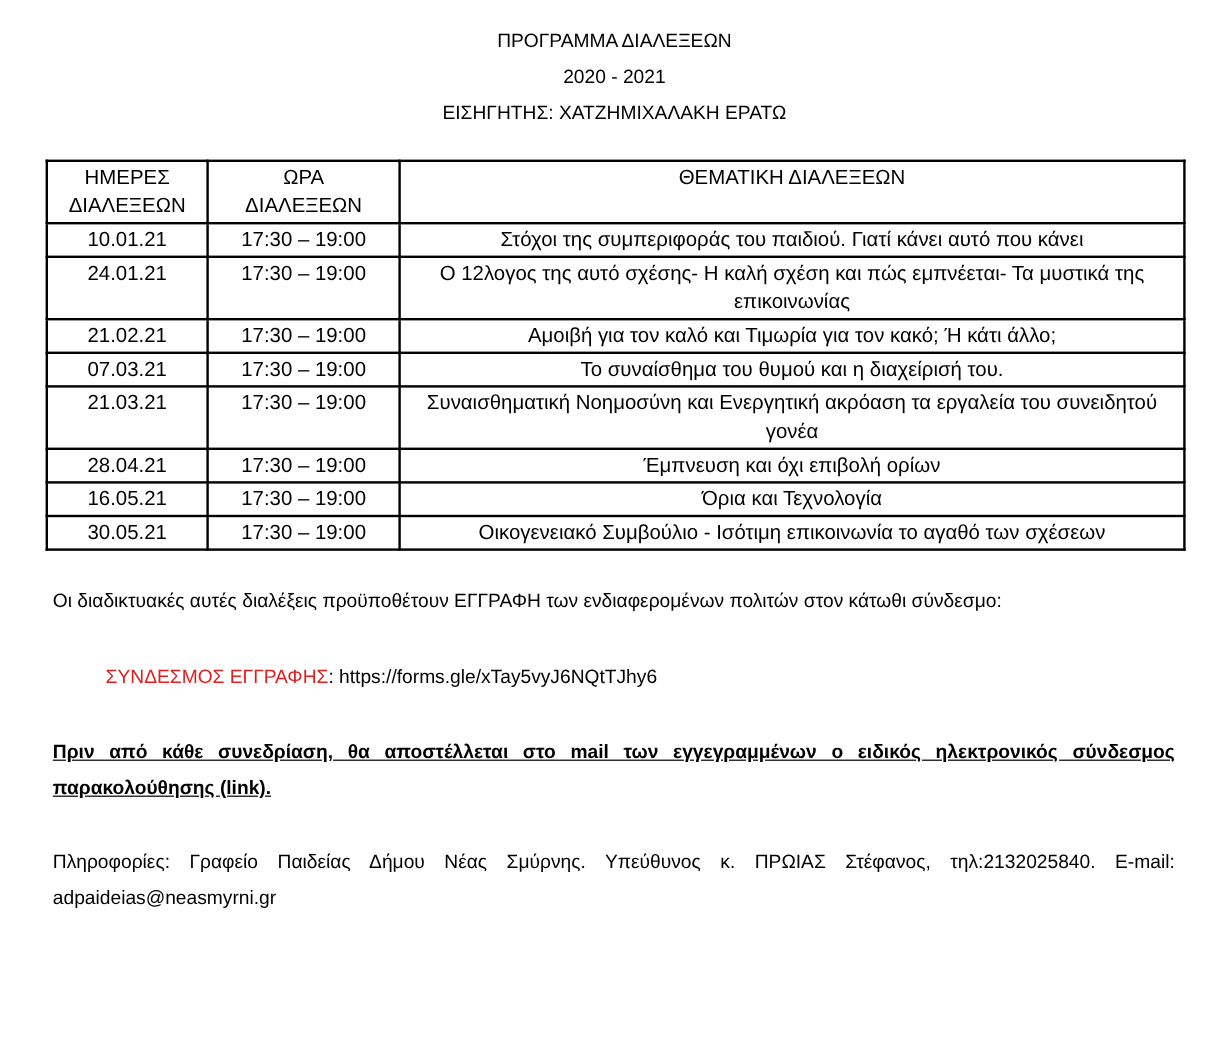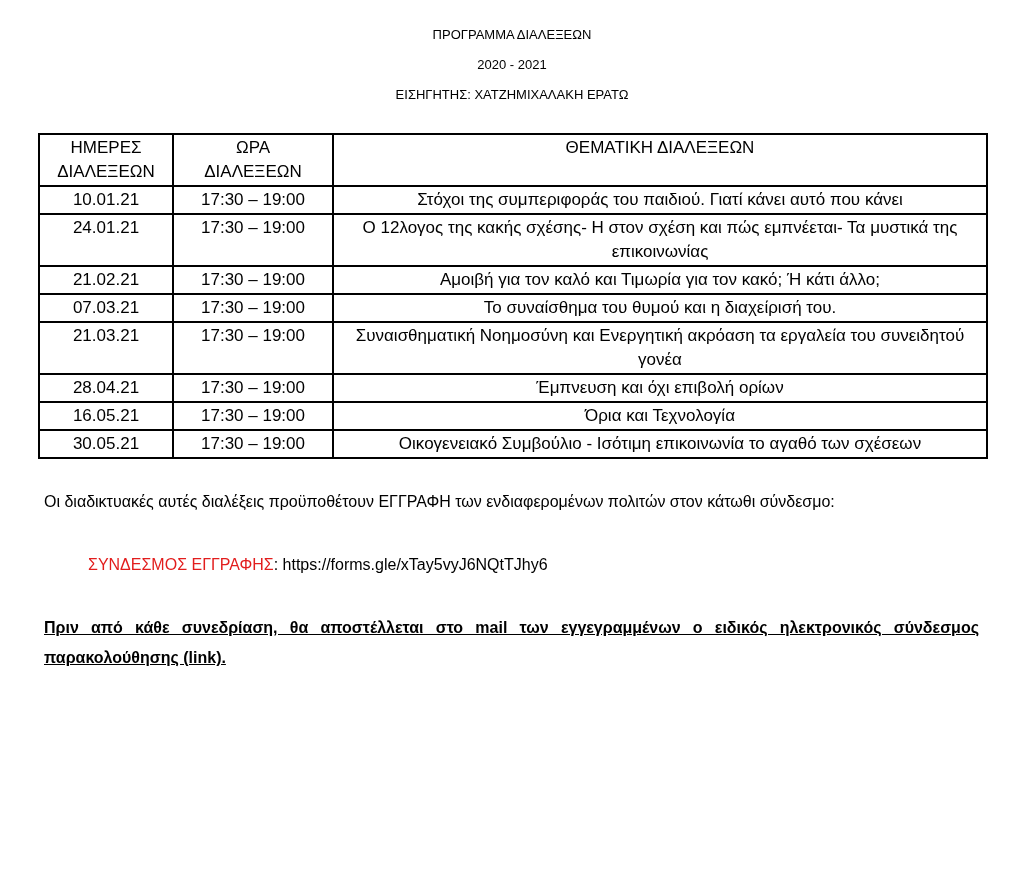--- a/index.html
+++ b/index.html
@@ -14,21 +14,21 @@
     color: #000000;
     overflow: hidden;
   }
   .doc {
     padding: 12px 38px 0 38px;
     box-sizing: border-box;
   }
   
   .title-block {
     text-align: center;
-    font-size: 13px;
+    font-size: 16px;
     line-height: 30px;
     margin-top: 8px;
   }
   
   table.schedule {
     border-collapse: collapse;
     width: 948px;
     margin-top: 23px;
     font-size: 17px;
     table-layout: fixed;
@@ -103,21 +103,21 @@
     </thead>
     <tbody>
       <tr>
         <td>10.01.21</td>
         <td>17:30 – 19:00</td>
         <td>Στόχοι της συμπεριφοράς του παιδιού. Γιατί κάνει αυτό που κάνει</td>
       </tr>
       <tr>
         <td>24.01.21</td>
         <td>17:30 – 19:00</td>
-        <td>Ο 12λογος της κακής σχέσης- Η στον σχέση και πώς εμπνέεται- Τα μυστικά της επικοινωνίας</td>
+        <td>Ο 12λογος της αυτό σχέσης- Η καλή σχέση και πώς εμπνέεται- Τα μυστικά της επικοινωνίας</td>
       </tr>
       <tr>
         <td>21.02.21</td>
         <td>17:30 – 19:00</td>
         <td>Αμοιβή για τον καλό και Τιμωρία για τον κακό; Ή κάτι άλλο;</td>
       </tr>
       <tr>
         <td>07.03.21</td>
         <td>17:30 – 19:00</td>
         <td>Το συναίσθημα του θυμού και η διαχείρισή του.</td>
@@ -144,14 +144,15 @@
       </tr>
     </tbody>
   </table>
 
   <p class="para justify p-registration">Οι διαδικτυακές αυτές διαλέξεις προϋποθέτουν ΕΓΓΡΑΦΗ των ενδιαφερομένων πολιτών στον κάτωθι σύνδεσμο:</p>
 
   <p class="para p-link"><span class="red-label">ΣΥΝΔΕΣΜΟΣ ΕΓΓΡΑΦΗΣ</span><span>: </span><span>https://forms.gle/xTay5vyJ6NQtTJhy6</span></p>
 
   <p class="para justify p-bold">Πριν από κάθε συνεδρίαση, θα αποστέλλεται στο mail των εγγεγραμμένων ο ειδικός ηλεκτρονικός σύνδεσμος παρακολούθησης (link).</p>
 
+  <p class="para justify p-info">Πληροφορίες: Γραφείο Παιδείας Δήμου Νέας Σμύρνης. Υπεύθυνος κ. ΠΡΩΙΑΣ Στέφανος, τηλ:2132025840. E-mail: adpaideias@neasmyrni.gr</p>
 
 </div>
 
 </body></html>

